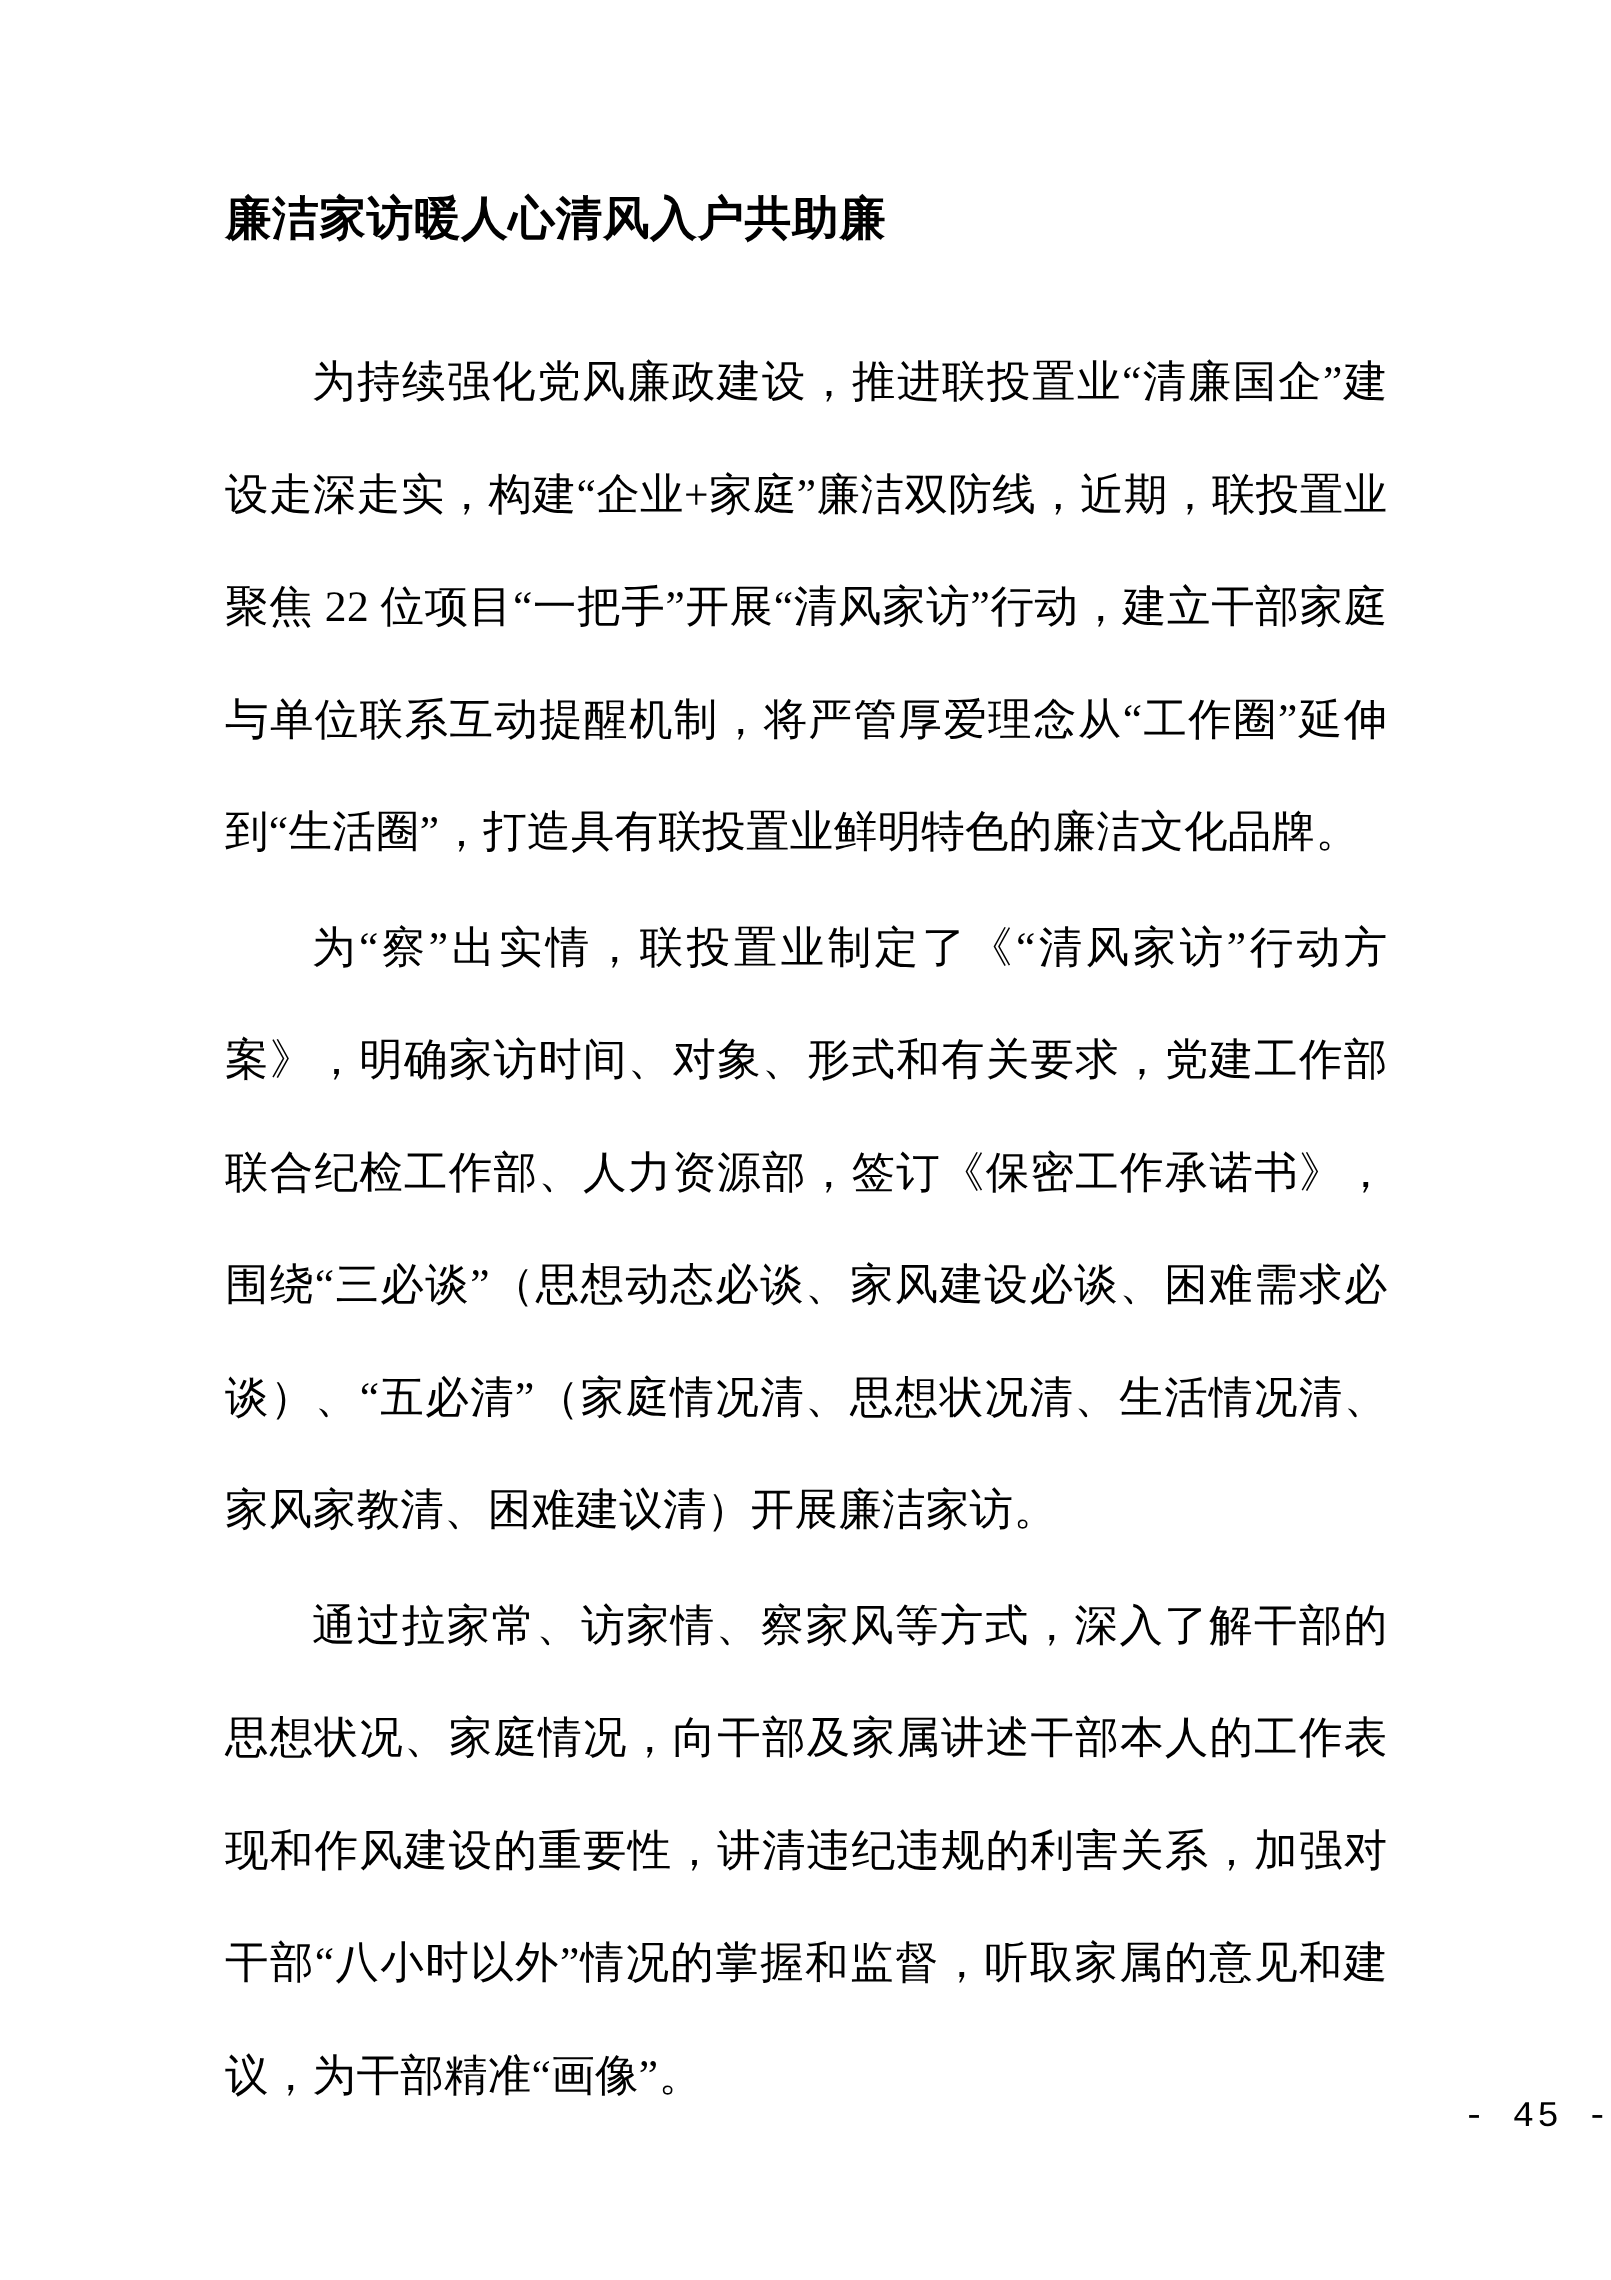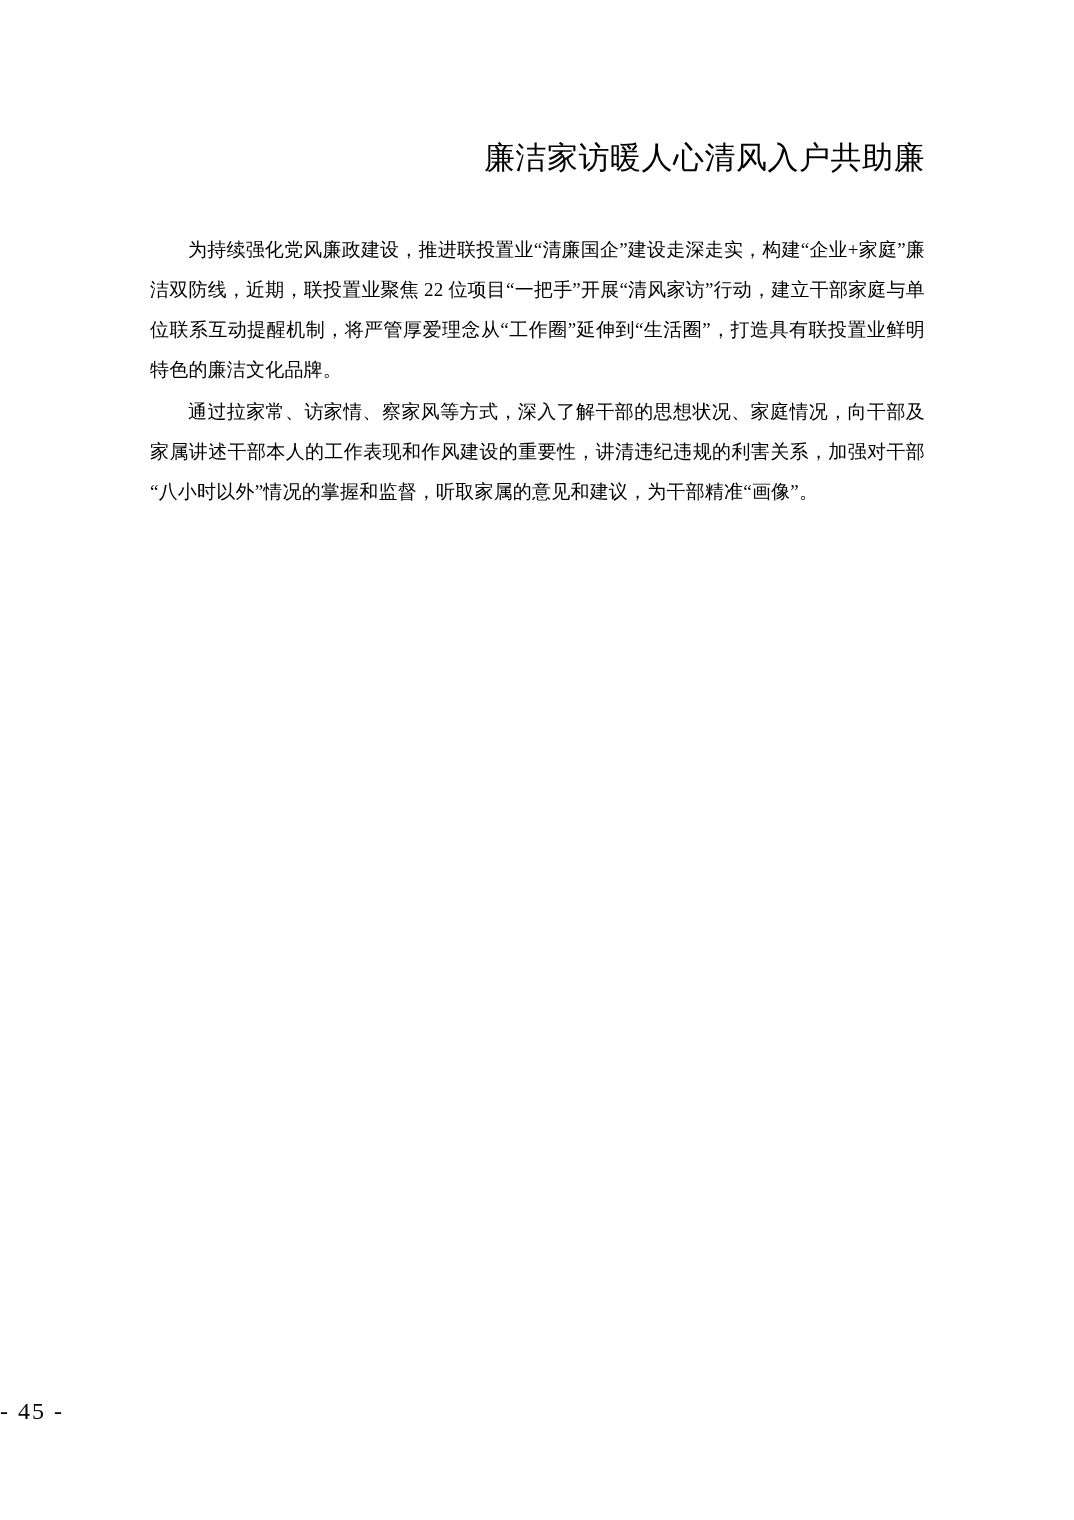--- a/index.html
+++ b/index.html
@@ -18,66 +18,67 @@
     color: #000000;
     overflow: hidden;
   }
   .content {
     position: absolute;
     left: 150px;
     top: 118px;
     width: 775px;
   }
   .doc-title {
-    text-align: right;
+    text-align: left;
     font-size: 31px;
-    font-weight: normal;
+    font-weight: bold;
     line-height: 1.55;
     letter-spacing: 0.5px;
-    margin: 16px 0 0 0;
+    margin: 4px 0 0 0;
   }
   .doc-title .line {
     display: block;
   }
   .body-text {
     margin-top: 48px;
   }
   .para {
-    font-size: 19px;
-    line-height: 40px;
+    font-size: 29px;
+    line-height: 75px;
     text-align: justify;
     text-justify: inter-ideograph;
     text-indent: 2em;
     margin: 0 0 2px 0;
     letter-spacing: 0.2px;
   }
   .page-number {
     position: absolute;
     left: 0;
     right: 0;
     top: 1398px;
-    text-align: left;
+    text-align: right;
     font-size: 24px;
-    font-family: Liberation Serif, serif;
+    font-family: Liberation Mono, monospace;
     letter-spacing: 2px;
   }
 </style>
 </head>
 <body>
 
 <div class="page">
 
   <div class="content">
 
     <h1 class="doc-title">
       <span class="line">廉洁家访暖人心清风入户共助廉</span>
     </h1>
 
     <div class="body-text">
       <p class="para">为持续强化党风廉政建设，推进联投置业“清廉国企”建设走深走实，构建“企业+家庭”廉洁双防线，近期，联投置业聚焦 22 位项目“一把手”开展“清风家访”行动，建立干部家庭与单位联系互动提醒机制，将严管厚爱理念从“工作圈”延伸到“生活圈”，打造具有联投置业鲜明特色的廉洁文化品牌。</p>
+      <p class="para">为“察”出实情，联投置业制定了《“清风家访”行动方案》，明确家访时间、对象、形式和有关要求，党建工作部联合纪检工作部、人力资源部，签订《保密工作承诺书》，围绕“三必谈”（思想动态必谈、家风建设必谈、困难需求必谈）、“五必清”（家庭情况清、思想状况清、生活情况清、家风家教清、困难建议清）开展廉洁家访。</p>
       <p class="para">通过拉家常、访家情、察家风等方式，深入了解干部的思想状况、家庭情况，向干部及家属讲述干部本人的工作表现和作风建设的重要性，讲清违纪违规的利害关系，加强对干部“八小时以外”情况的掌握和监督，听取家属的意见和建议，为干部精准“画像”。</p>
     </div>
 
   </div>
 
   <div class="page-number">- 45 -</div>
 
 </div>
 
 </body></html>

